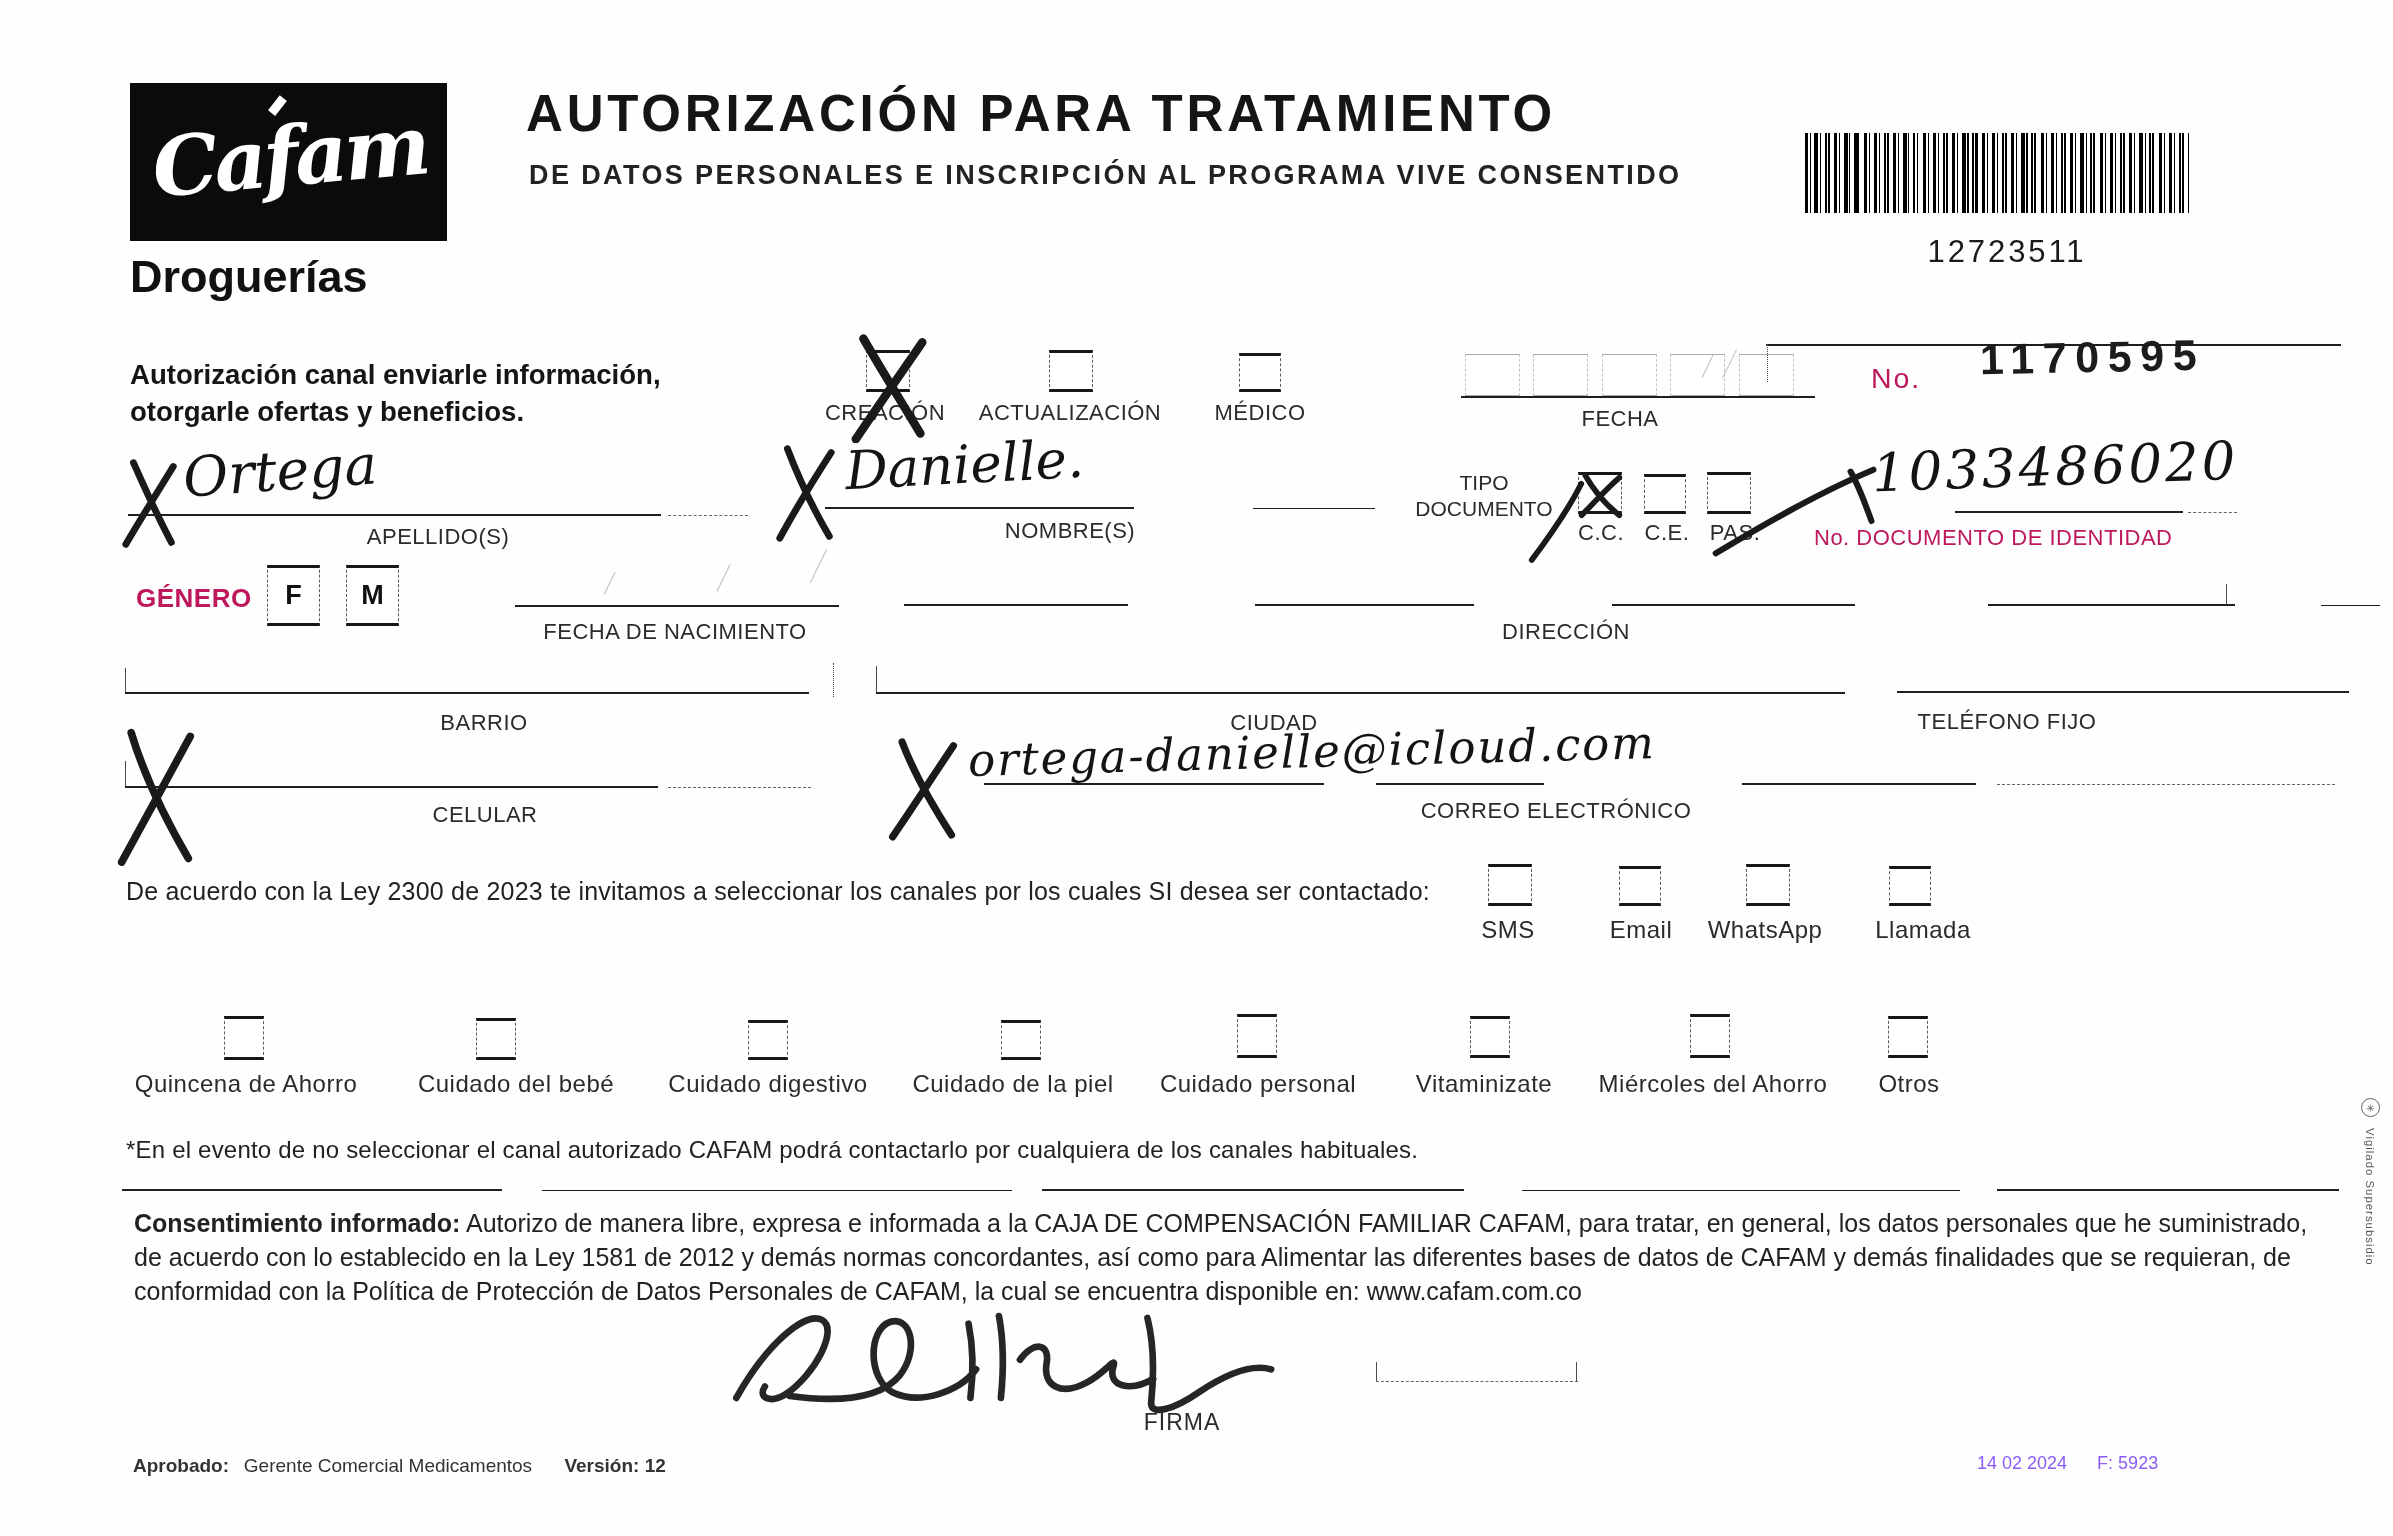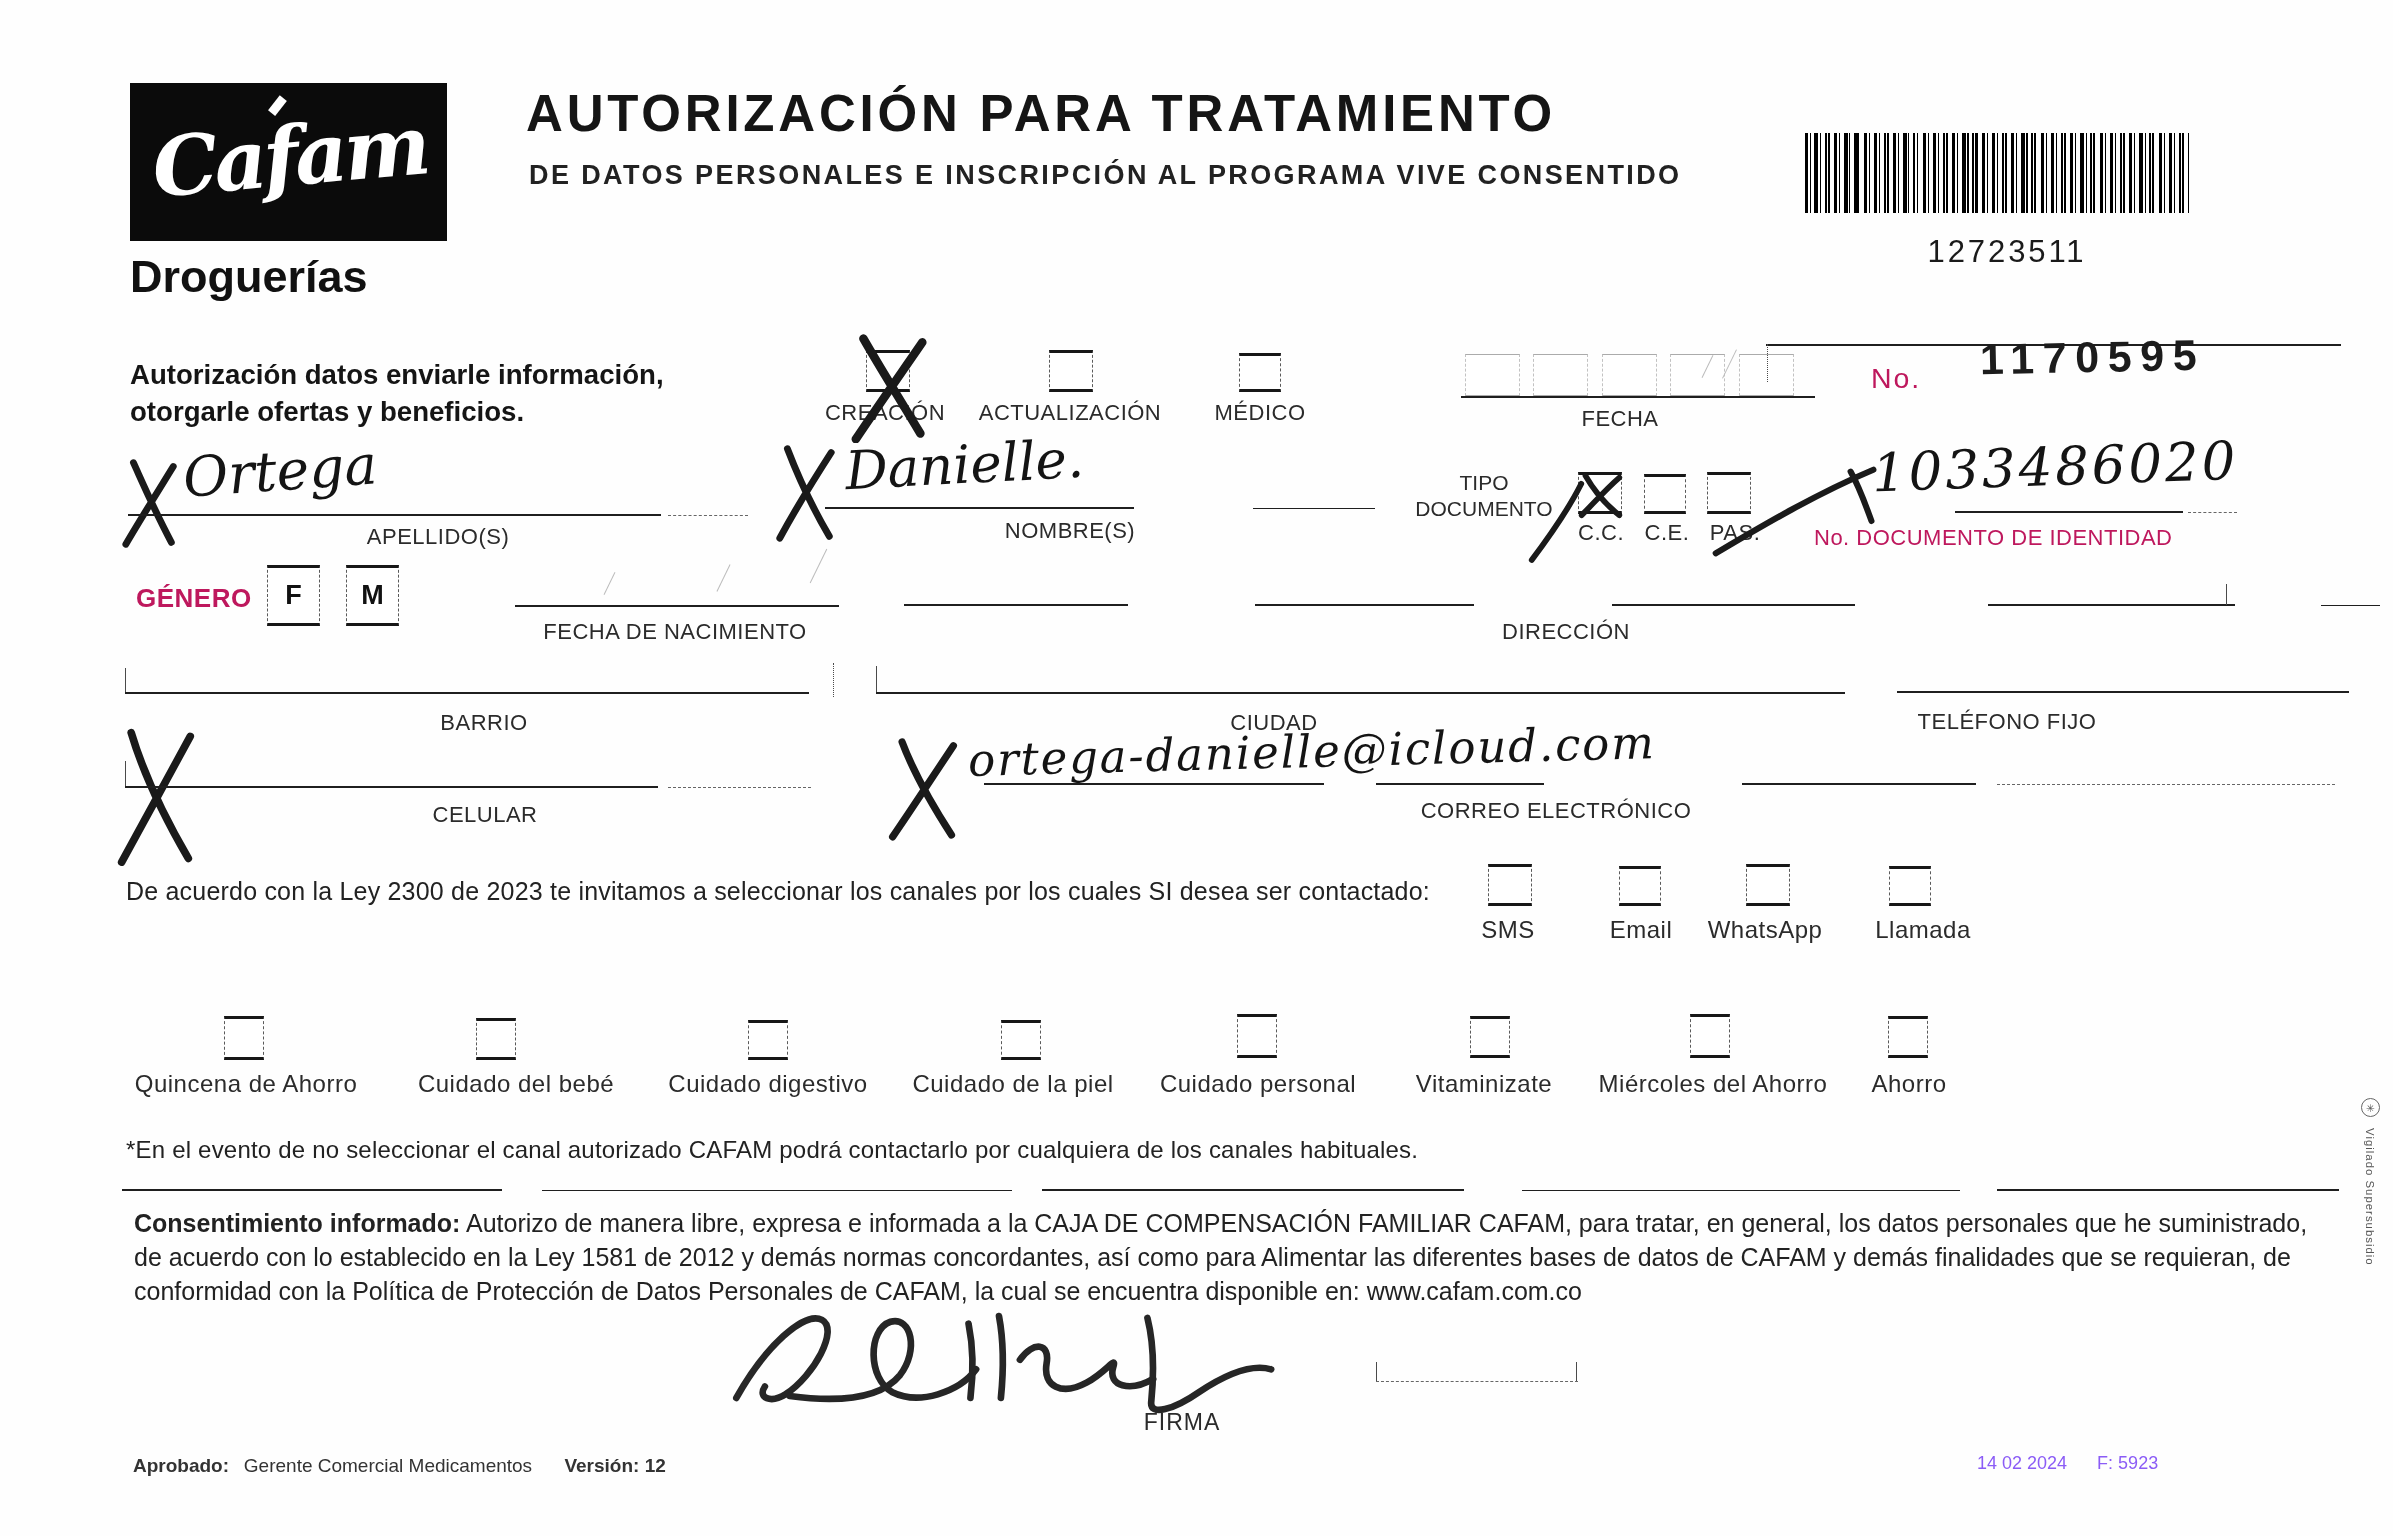--- a/index.html
+++ b/index.html
@@ -61,21 +61,21 @@
   </div>
   <div class="division">Droguerías</div>
 
   <div class="title">AUTORIZACIÓN PARA TRATAMIENTO</div>
   <div class="subtitle">DE DATOS PERSONALES E INSCRIPCIÓN AL PROGRAMA VIVE CONSENTIDO</div>
 
   <div class="barcode"></div>
   <div class="barcode-num">12723511</div>
 
   <div class="intro">
-    <div>Autorización datos enviarle información,</div>
+    <div>Autorización canal enviarle información,</div>
     <div>otorgarle ofertas y beneficios.</div>
   </div>
 
   <div class="cb" style="left:866px;top:350px;width:44px;height:42px"></div>
   <div class="clbl" style="left:885px;top:401px">CREACIÓN</div>
 
   <div class="xmark" style="left:848px;top:331px">
     <svg width="84" height="112" viewBox="0 0 44 59">
         <path d="M8 4 C16 18 26 34 38 54 M39 6 C28 22 14 42 4 57" stroke="#1a1a1a" stroke-width="4.5" fill="none" stroke-linecap="round"></path>
       </svg>
@@ -230,21 +230,21 @@
   <div class="clbl" style="left:768px;top:1071px;font-size:24px">Cuidado digestivo</div>
   <div class="cb" style="left:1001px;top:1020px;width:40px;height:40px"></div>
   <div class="clbl" style="left:1013px;top:1071px;font-size:24px">Cuidado de la piel</div>
   <div class="cb" style="left:1237px;top:1014px;width:40px;height:44px"></div>
   <div class="clbl" style="left:1258px;top:1071px;font-size:24px">Cuidado personal</div>
   <div class="cb" style="left:1470px;top:1016px;width:40px;height:42px"></div>
   <div class="clbl" style="left:1484px;top:1071px;font-size:24px">Vitaminizate</div>
   <div class="cb" style="left:1690px;top:1014px;width:40px;height:44px"></div>
   <div class="clbl" style="left:1713px;top:1071px;font-size:24px">Miércoles del Ahorro</div>
   <div class="cb" style="left:1888px;top:1016px;width:40px;height:42px"></div>
-  <div class="clbl" style="left:1909px;top:1071px;font-size:24px">Ahorro</div>
+  <div class="clbl" style="left:1909px;top:1071px;font-size:24px">Otros</div>
 
   <div class="txt" style="left:126px;top:1136px;font-size:24px">*En el evento de no seleccionar el canal autorizado CAFAM podrá contactarlo por cualquiera de los canales habituales.</div>
 
   <div class="ln" style="left:122px;top:1189px;width:380px"></div>
   <div class="ln th2" style="left:542px;top:1190px;width:470px"></div>
   <div class="ln" style="left:1042px;top:1189px;width:422px"></div>
   <div class="ln th2" style="left:1522px;top:1190px;width:438px"></div>
   <div class="ln" style="left:1997px;top:1189px;width:342px"></div>
 
   <div class="consent"><span class="bold">Consentimiento informado:</span><span> Autorizo de manera libre, expresa e informada a la CAJA DE COMPENSACIÓN FAMILIAR CAFAM, para tratar, en general, los datos personales que he suministrado, de acuerdo con lo establecido en la Ley 1581 de 2012 y demás normas concordantes, así como para Alimentar las diferentes bases de datos de CAFAM y demás finalidades que se requieran, de conformidad con la Política de Protección de Datos Personales de CAFAM, la cual se encuentra disponible en: www.cafam.com.co</span></div>

